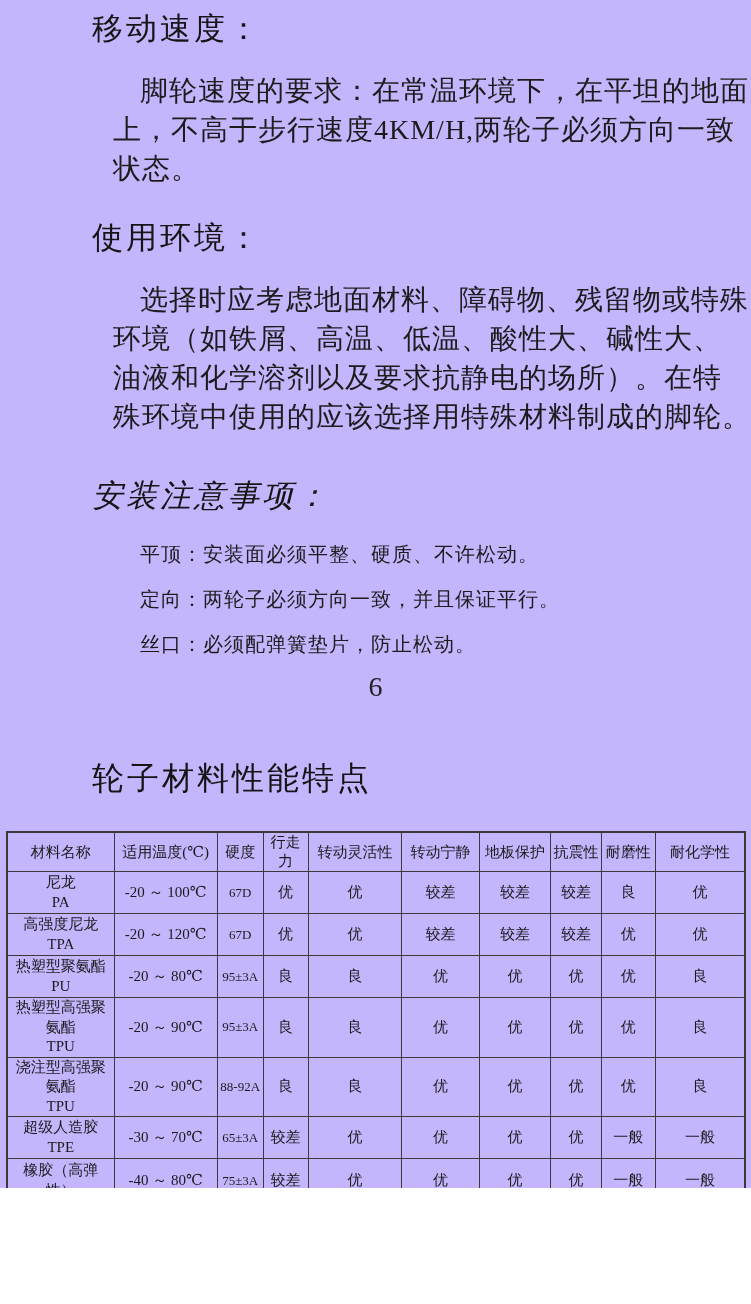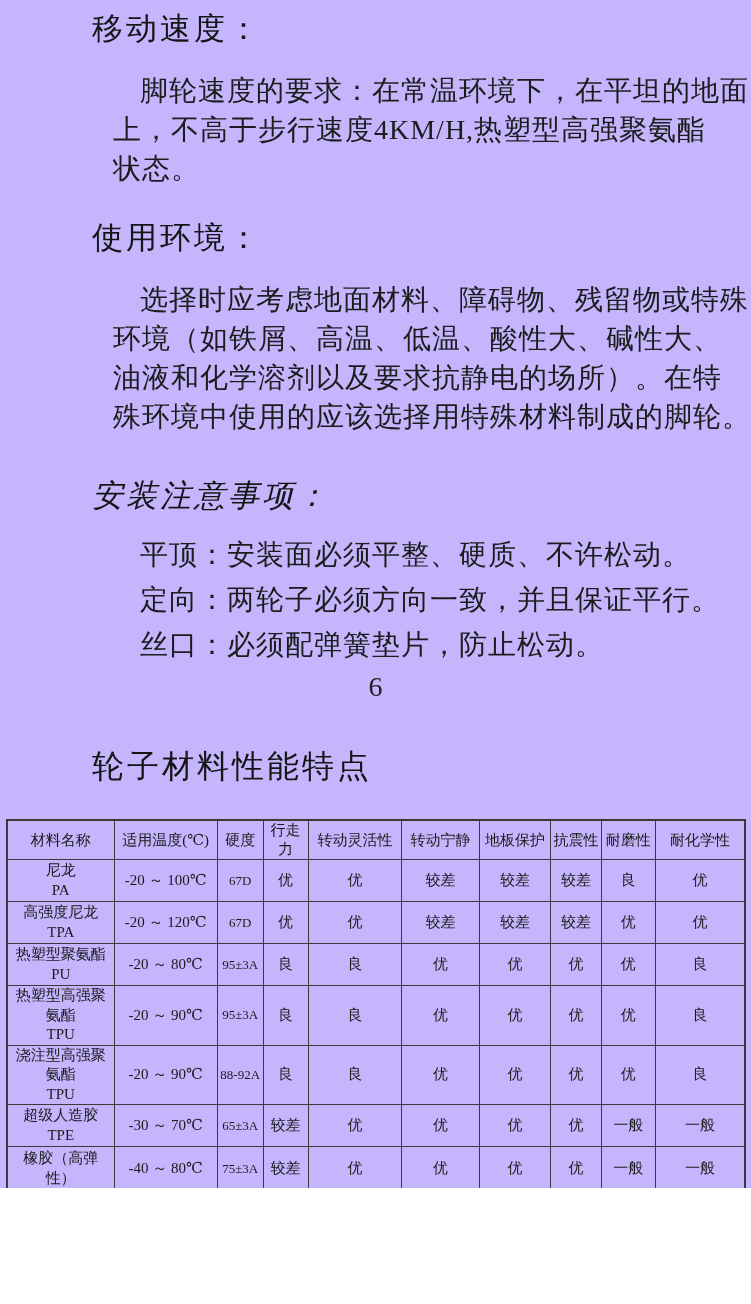--- a/index.html
+++ b/index.html
@@ -36,39 +36,39 @@
     color: #1c1c1c;
   }
   .para .line {
     line-height: 39px;
     white-space: nowrap;
   }
   .para .line.indent { padding-left: 27px; }
   
   .notes {
     margin: 16px 4px 0 140px;
-    font-size: 28px;
+    font-size: 20px;
     letter-spacing: 1px;
   }
   .notes .line {
     line-height: 45px;
     white-space: nowrap;
   }
   
   .page-number {
     margin-top: 3px;
     width: 100%;
     text-align: center;
     font-size: 28px;
     line-height: 34px;
     color: #222;
   }
   
   .table-heading {
-    margin: 41px 0 0 92px;
+    margin: 53px 0 0 92px;
     font-size: 32px;
     font-weight: 400;
     letter-spacing: 3px;
     line-height: 42px;
     color: #151515;
   }
   table.material-table {
     margin: 32px 0 0 6px;
     width: 740px;
     border-collapse: collapse;
@@ -98,21 +98,21 @@
   .material-table td.col-1 { font-size: 15px; letter-spacing: 0; }
 </style>
 </head>
 <body>
 
 <div class="page">
 
   <h2 class="sec-heading first">移动速度：</h2>
   <div class="para">
       <div class="line indent">脚轮速度的要求：在常温环境下，在平坦的地面</div>
-      <div class="line">上，不高于步行速度4KM/H,热塑型高强聚氨酯</div>
+      <div class="line">上，不高于步行速度4KM/H,两轮子必须方向一致</div>
       <div class="line">状态。</div>
     </div>
 
   <h2 class="sec-heading env">使用环境：</h2>
   <div class="para">
       <div class="line indent">选择时应考虑地面材料、障碍物、残留物或特殊</div>
       <div class="line">环境（如铁屑、高温、低温、酸性大、碱性大、</div>
       <div class="line">油液和化学溶剂以及要求抗静电的场所）。在特</div>
       <div class="line">殊环境中使用的应该选择用特殊材料制成的脚轮。</div>
     </div>

